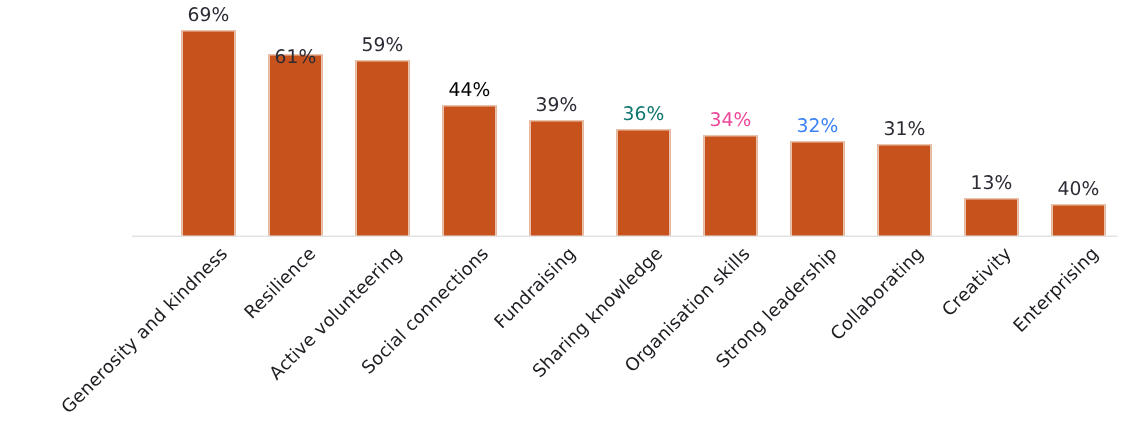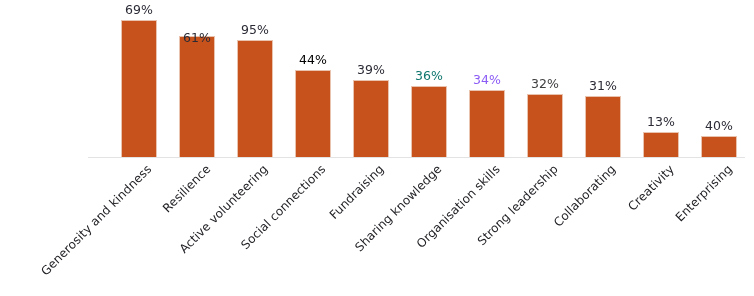--- a/index.html
+++ b/index.html
@@ -84,41 +84,41 @@
       <div class="bar-group" style="left: 22px;">
         <div class="bar" style="height: 138px; background: rgb(200, 82, 27); border-color: rgb(233, 195, 173);"></div>
         <div class="bar-value" style="bottom: 141px; color: rgb(43, 43, 54);">69%</div>
       </div>
       <div class="bar-group" style="left: 80px;">
         <div class="bar" style="height: 122px; background: rgb(200, 82, 27); border-color: rgb(233, 195, 173);"></div>
         <div class="bar-value" style="bottom: 113px; color: rgb(43, 43, 54);">61%</div>
       </div>
       <div class="bar-group" style="left: 138px;">
         <div class="bar" style="height: 118px; background: rgb(200, 82, 27); border-color: rgb(233, 195, 173);"></div>
-        <div class="bar-value" style="bottom: 121px; color: rgb(43, 43, 54);">95%</div>
+        <div class="bar-value" style="bottom: 121px; color: rgb(43, 43, 54);">59%</div>
       </div>
       <div class="bar-group" style="left: 196px;">
         <div class="bar" style="height: 88px; background: rgb(200, 82, 27); border-color: rgb(233, 195, 173);"></div>
         <div class="bar-value" style="bottom: 91px; color: #000000;">44%</div>
       </div>
       <div class="bar-group" style="left: 254px;">
         <div class="bar" style="height: 78px; background: rgb(200, 82, 27); border-color: rgb(233, 195, 173);"></div>
         <div class="bar-value" style="bottom: 81px; color: rgb(43, 43, 54);">39%</div>
       </div>
       <div class="bar-group" style="left: 312px;">
         <div class="bar" style="height: 72px; background: rgb(200, 82, 27); border-color: rgb(233, 195, 173);"></div>
         <div class="bar-value" style="bottom: 75px; color: #0f766e; text-align: center;">36%</div>
       </div>
       <div class="bar-group" style="left: 370px;">
         <div class="bar" style="height: 68px; background: rgb(200, 82, 27); border-color: rgb(233, 195, 173);"></div>
-        <div class="bar-value" style="bottom: 71px; color: #8b5cf6;">34%</div>
+        <div class="bar-value" style="bottom: 71px; color: #ec4899;">34%</div>
       </div>
       <div class="bar-group" style="left: 428px;">
         <div class="bar" style="height: 64px; background: rgb(200, 82, 27); border-color: rgb(233, 195, 173);"></div>
-        <div class="bar-value" style="bottom: 67px; color: #404040;">32%</div>
+        <div class="bar-value" style="bottom: 67px; color: #3b82f6;">32%</div>
       </div>
       <div class="bar-group" style="left: 486px;">
         <div class="bar" style="height: 62px; background: rgb(200, 82, 27); border-color: rgb(233, 195, 173);"></div>
         <div class="bar-value" style="bottom: 65px; color: rgb(43, 43, 54);">31%</div>
       </div>
       <div class="bar-group" style="left: 544px; text-decoration: underline;">
         <div class="bar" style="height: 26px; background: rgb(200, 82, 27); border-color: rgb(233, 195, 173);"></div>
         <div class="bar-value" style="bottom: 29px; color: rgb(43, 43, 54);">13%</div>
       </div>
       <div class="bar-group" style="left: 602px;">

